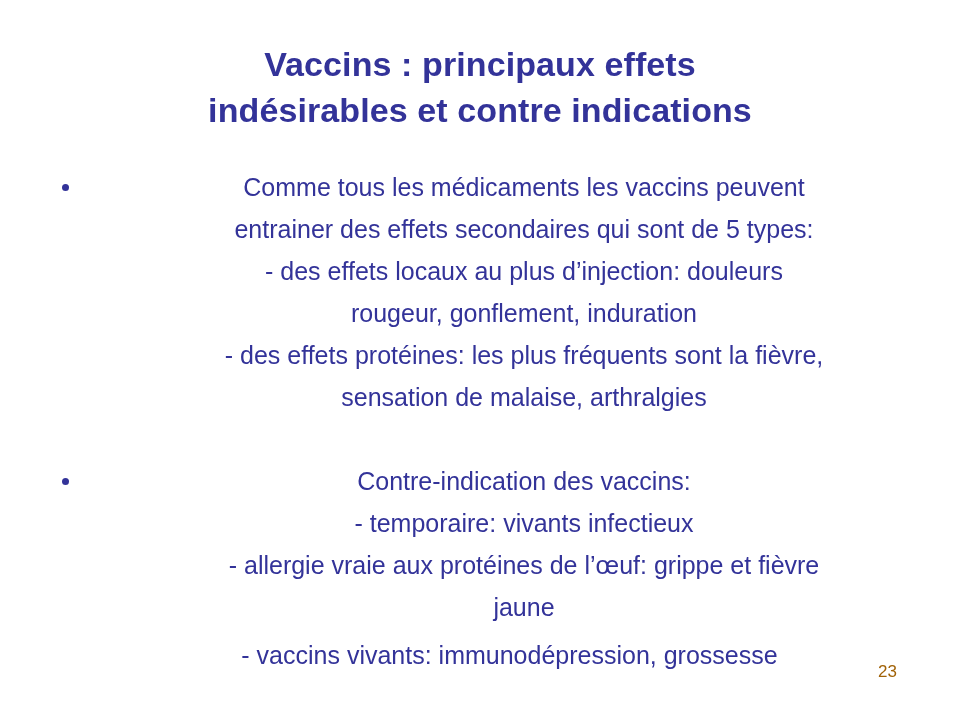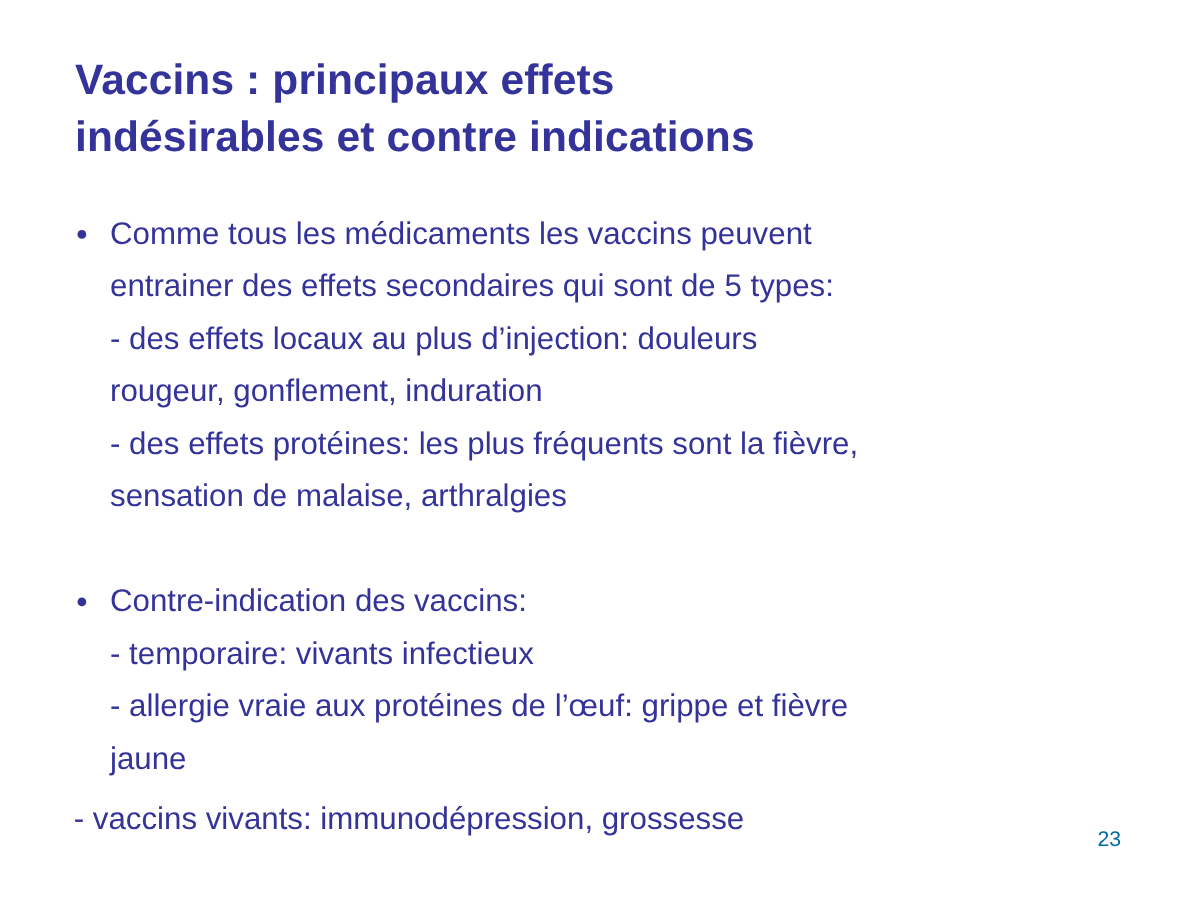--- a/index.html
+++ b/index.html
@@ -19,38 +19,39 @@
     overflow: hidden;
     color: #333399;
   }
 
   
   .slide-title {
     position: absolute;
     left: 60px;
     top: 18px;
     width: 840px;
-    text-align: left;
+    text-align: center;
     font-size: 34px;
     line-height: 46px;
     font-weight: bold;
     color: #333399;
     letter-spacing: 0.1px;
   }
   .slide-title .tline {
     display: block;
     white-space: nowrap;
   }
 
   
   .body-area {
     position: absolute;
     left: 0;
     top: 166px;
     width: 960px;
+    text-align: center;
   }
 
   .block {
     position: relative;
   }
 
   .para {
     position: relative;
     margin: 0;
     padding: 0 0 0 88px;
@@ -84,21 +85,21 @@
     height: 6px;
   }
 
   
   .page-number {
     position: absolute;
     left: 878px;
     top: 662px;
     font-size: 17px;
     line-height: 20px;
-    color: #0369a1;
+    color: #a16207;
     font-weight: normal;
   }
 </style>
 </head>
 <body>
 
 <div class="slide">
 
   <h1 class="slide-title">
     <span class="tline">Vaccins : principaux effets</span>

